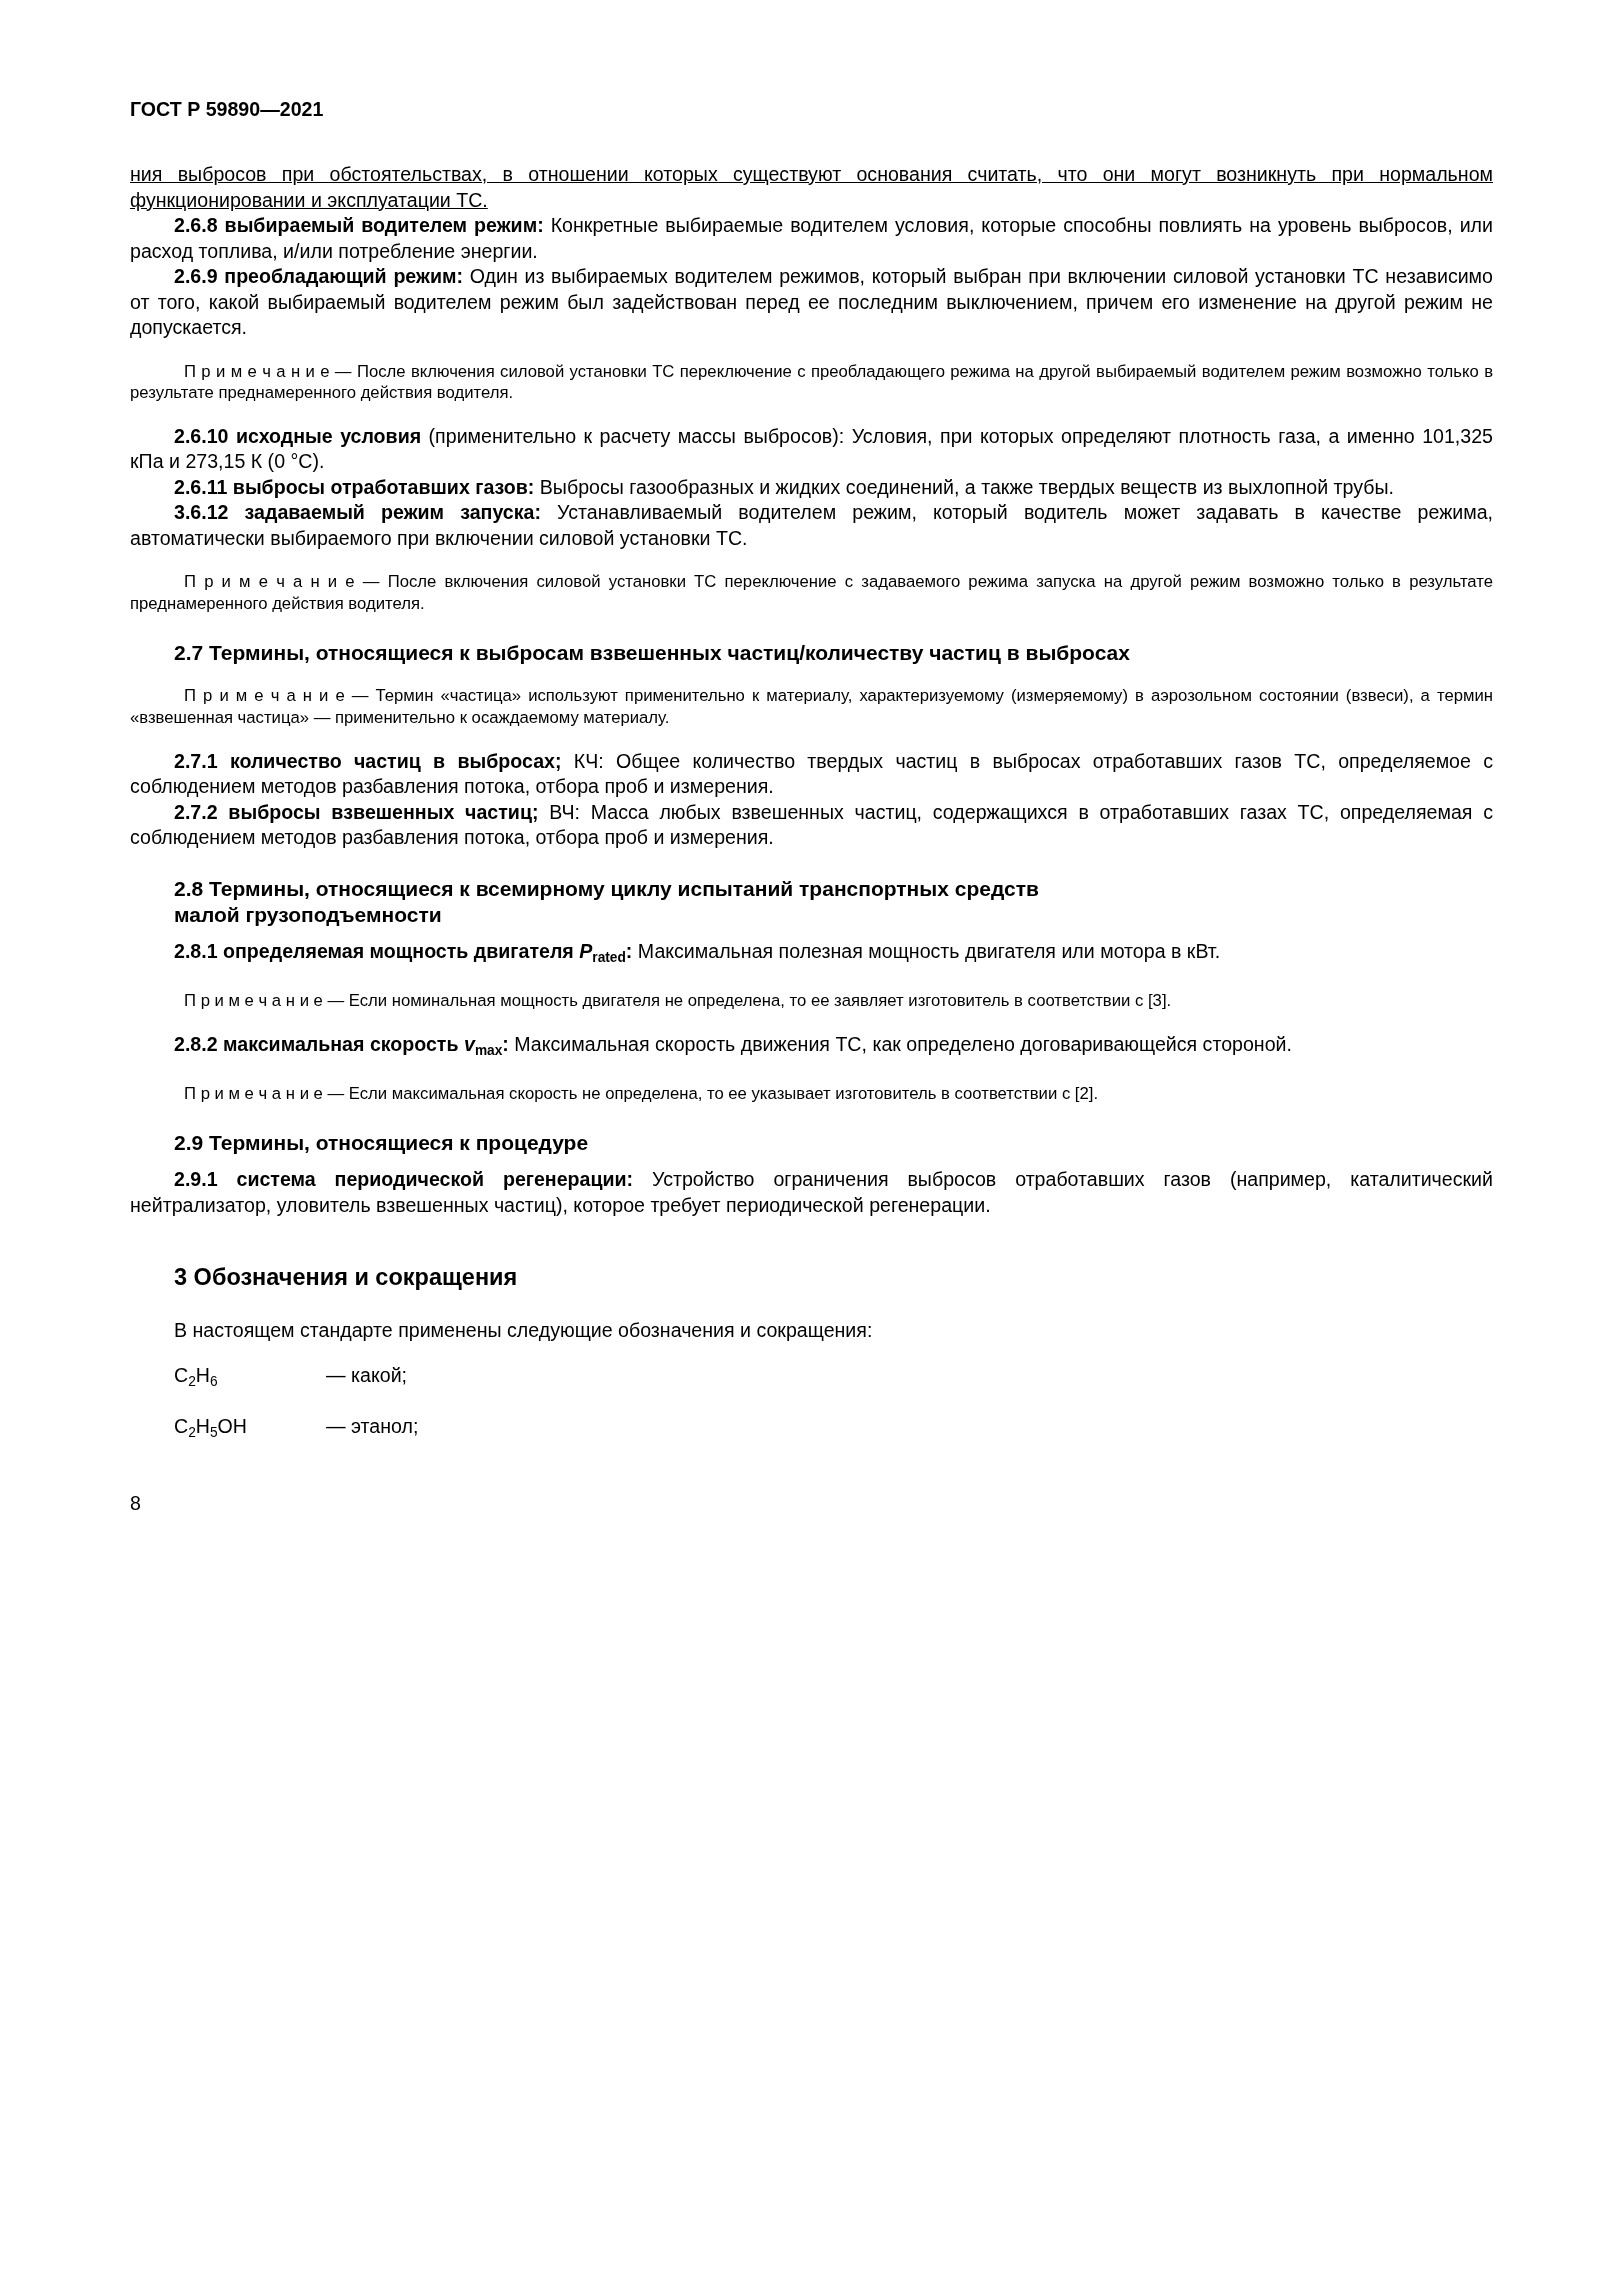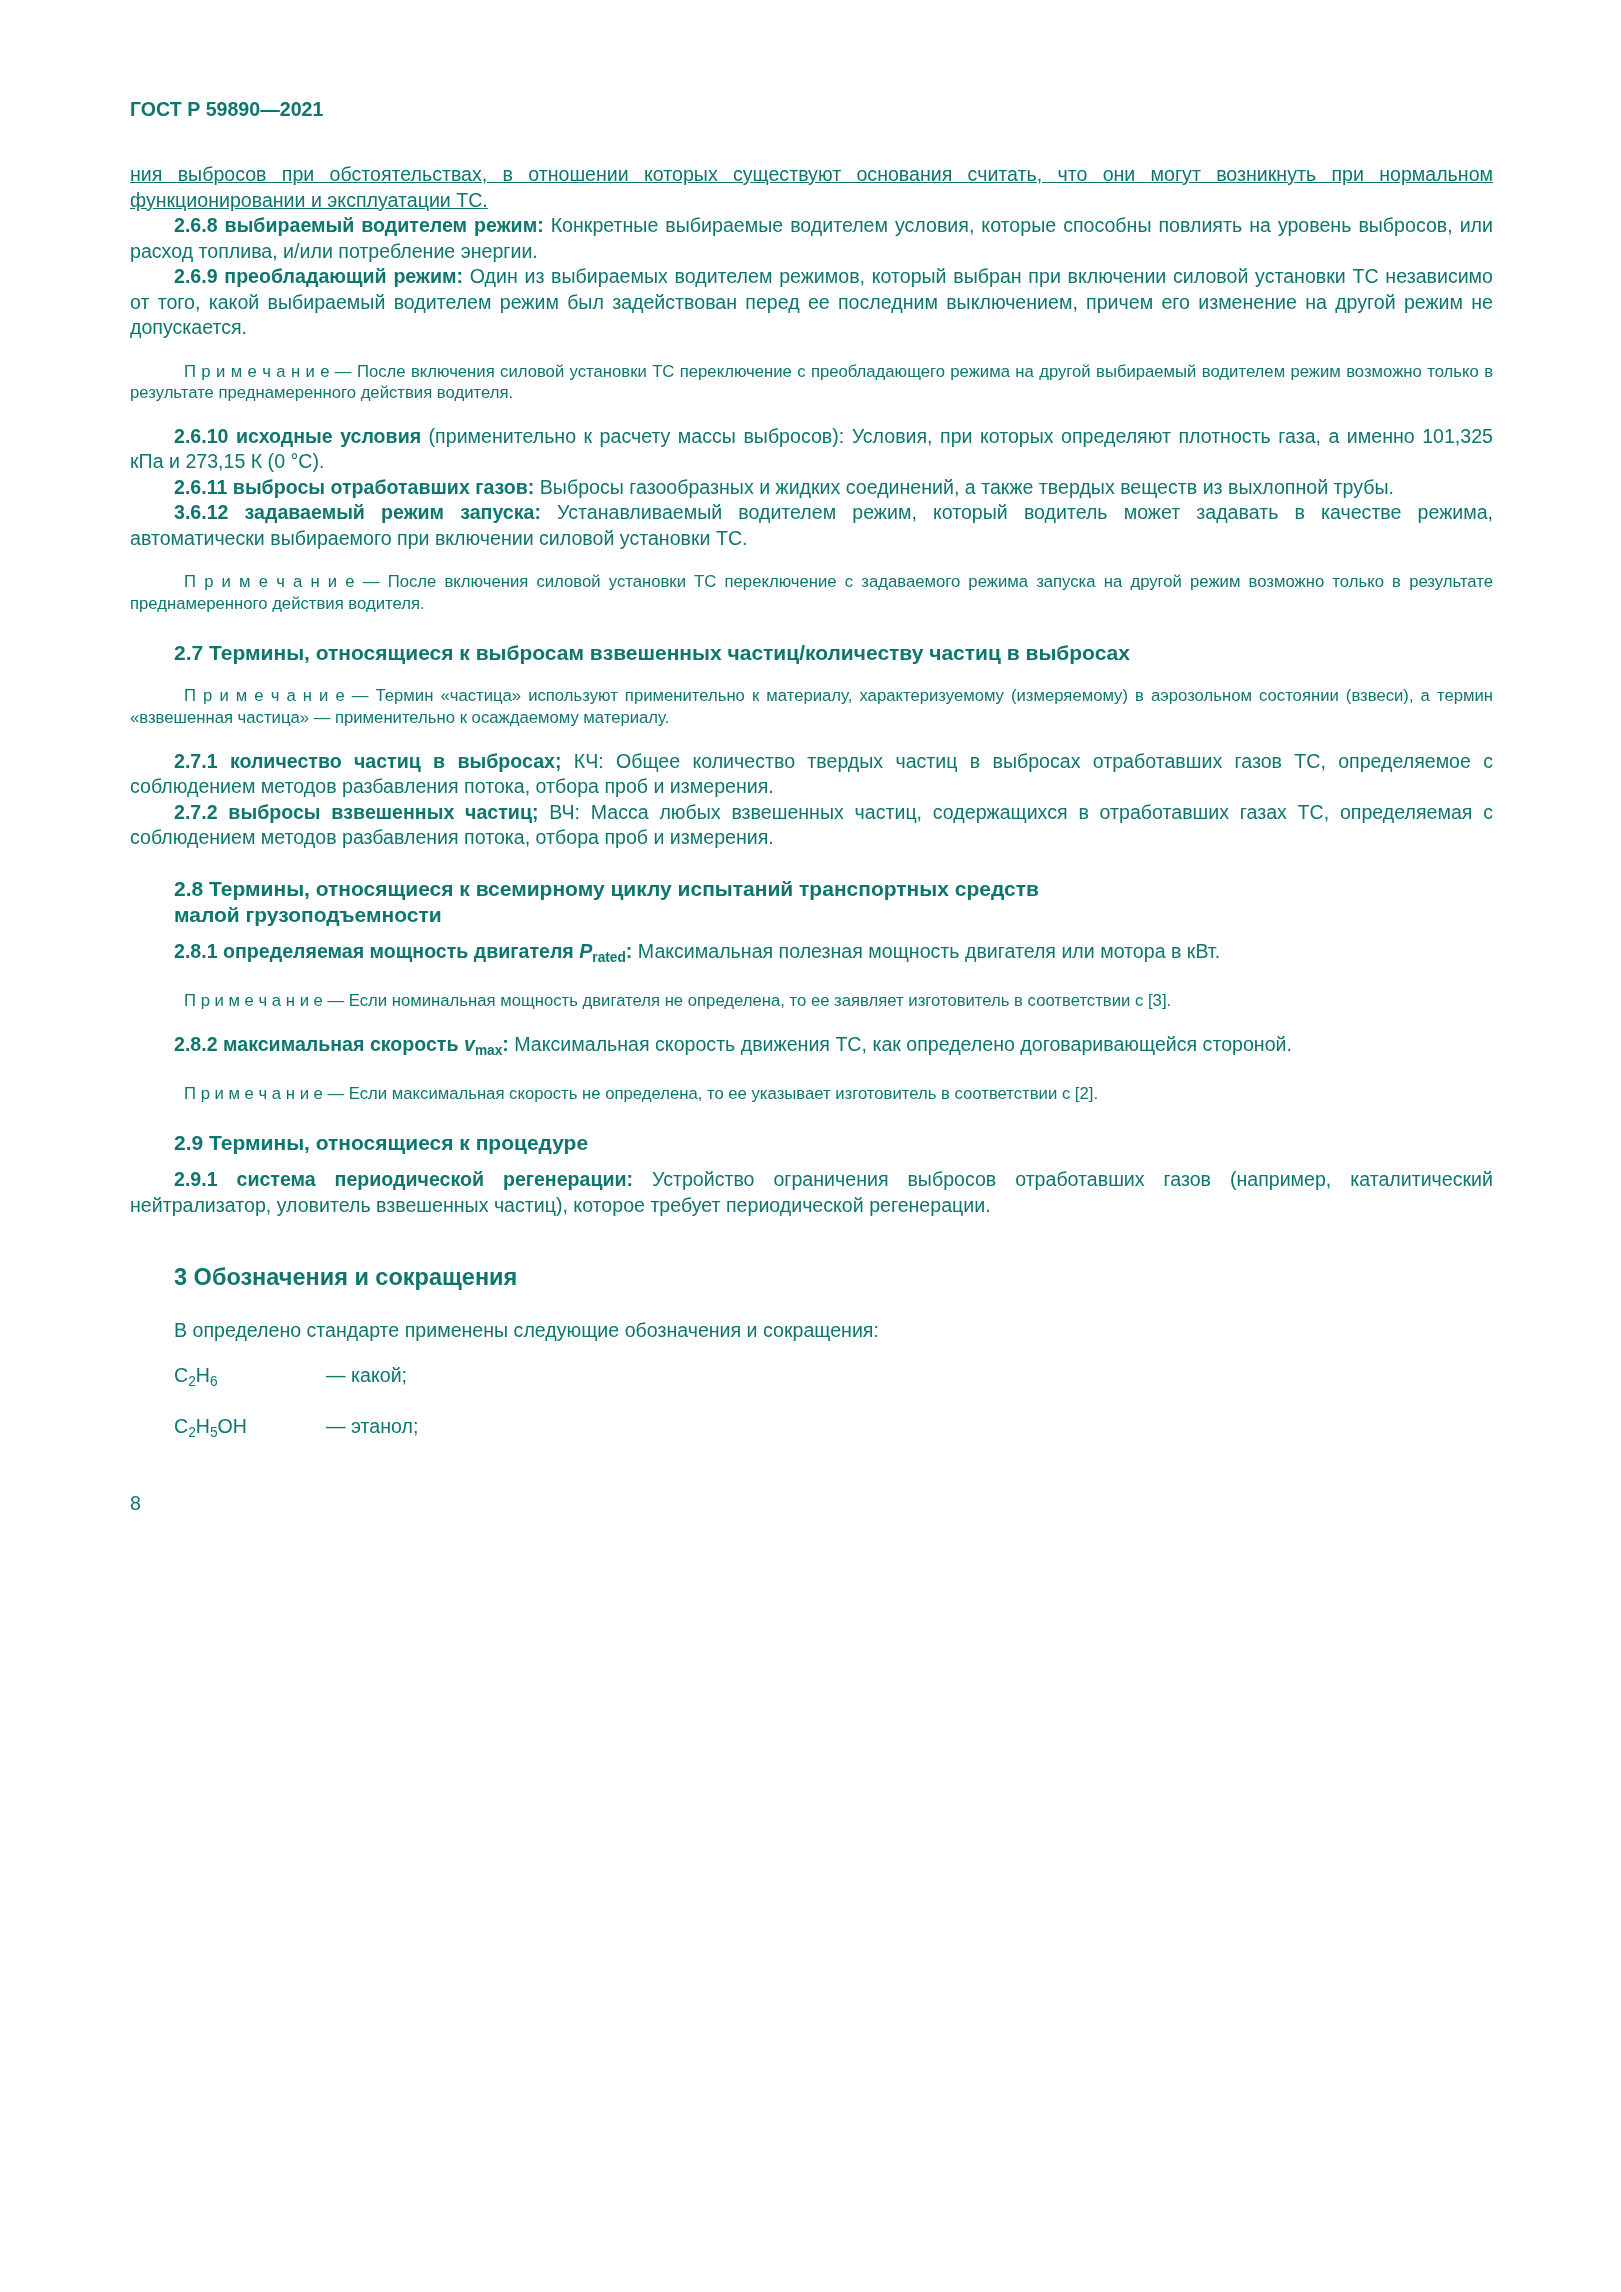--- a/index.html
+++ b/index.html
@@ -9,21 +9,21 @@
   }
   .page {
     position: relative;
     width: 1621px;
     height: 2293px;
     margin: 0 auto;
     background: #ffffff;
     box-sizing: border-box;
     padding: 98px 128px 0 130px;
     font-family: "Liberation Sans", "DejaVu Sans", sans-serif;
-    color: #0f766e;
+    color: #000000;
   }
   .header {
     font-size: 19.6px;
     font-weight: bold;
     margin-bottom: 41px;
   }
   .p-body {
     font-size: 19.6px;
     line-height: 25.5px;
     text-align: justify;
@@ -95,21 +95,21 @@
       <p class="p-body"><span class="seg-b">2.7.2 выбросы взвешенных частиц;</span><span> ВЧ: Масса любых взвешенных частиц, содержащихся в отработавших газах ТС, определяемая с соблюдением методов разбавления потока, отбора проб и измерения.</span></p>
       <p class="p-heading"><span class="seg-b">2.8 Термины, относящиеся к всемирному циклу испытаний транспортных средств
 малой грузоподъемности</span></p>
       <p class="p-body"><span class="seg-b">2.8.1 определяемая мощность двигателя </span><span class="seg-bi">P</span><span class="seg-bsub">rated</span><span class="seg-b">:</span><span> Максимальная полезная мощность двигателя или мотора в кВт.</span></p>
       <p class="p-note"><span>П р и м е ч а н и е — Если номинальная мощность двигателя не определена, то ее заявляет изготовитель в соответствии с [3].</span></p>
       <p class="p-body"><span class="seg-b">2.8.2 максимальная скорость </span><span class="seg-bi">v</span><span class="seg-bsub">max</span><span class="seg-b">:</span><span> Максимальная скорость движения ТС, как определено договаривающейся стороной.</span></p>
       <p class="p-note"><span>П р и м е ч а н и е — Если максимальная скорость не определена, то ее указывает изготовитель в соответствии с [2].</span></p>
       <p class="p-heading"><span class="seg-b">2.9 Термины, относящиеся к процедуре</span></p>
       <p class="p-body"><span class="seg-b">2.9.1 система периодической регенерации:</span><span> Устройство ограничения выбросов отработавших газов (например, каталитический нейтрализатор, уловитель взвешенных частиц), которое требует периодической регенерации.</span></p>
       <p class="p-title"><span class="seg-b">3 Обозначения и сокращения</span></p>
-      <p class="p-body"><span>В определено стандарте применены следующие обозначения и сокращения:</span></p>
+      <p class="p-body"><span>В настоящем стандарте применены следующие обозначения и сокращения:</span></p>
       <div class="sym-row">
         <span class="sym"><span>C</span><span class="seg-sub">2</span><span>H</span><span class="seg-sub">6</span></span>
         <span class="sym-desc">— какой;</span>
       </div>
       <div class="sym-row">
         <span class="sym"><span>C</span><span class="seg-sub">2</span><span>H</span><span class="seg-sub">5</span><span>OH</span></span>
         <span class="sym-desc">— этанол;</span>
       </div>
     </div>
 

